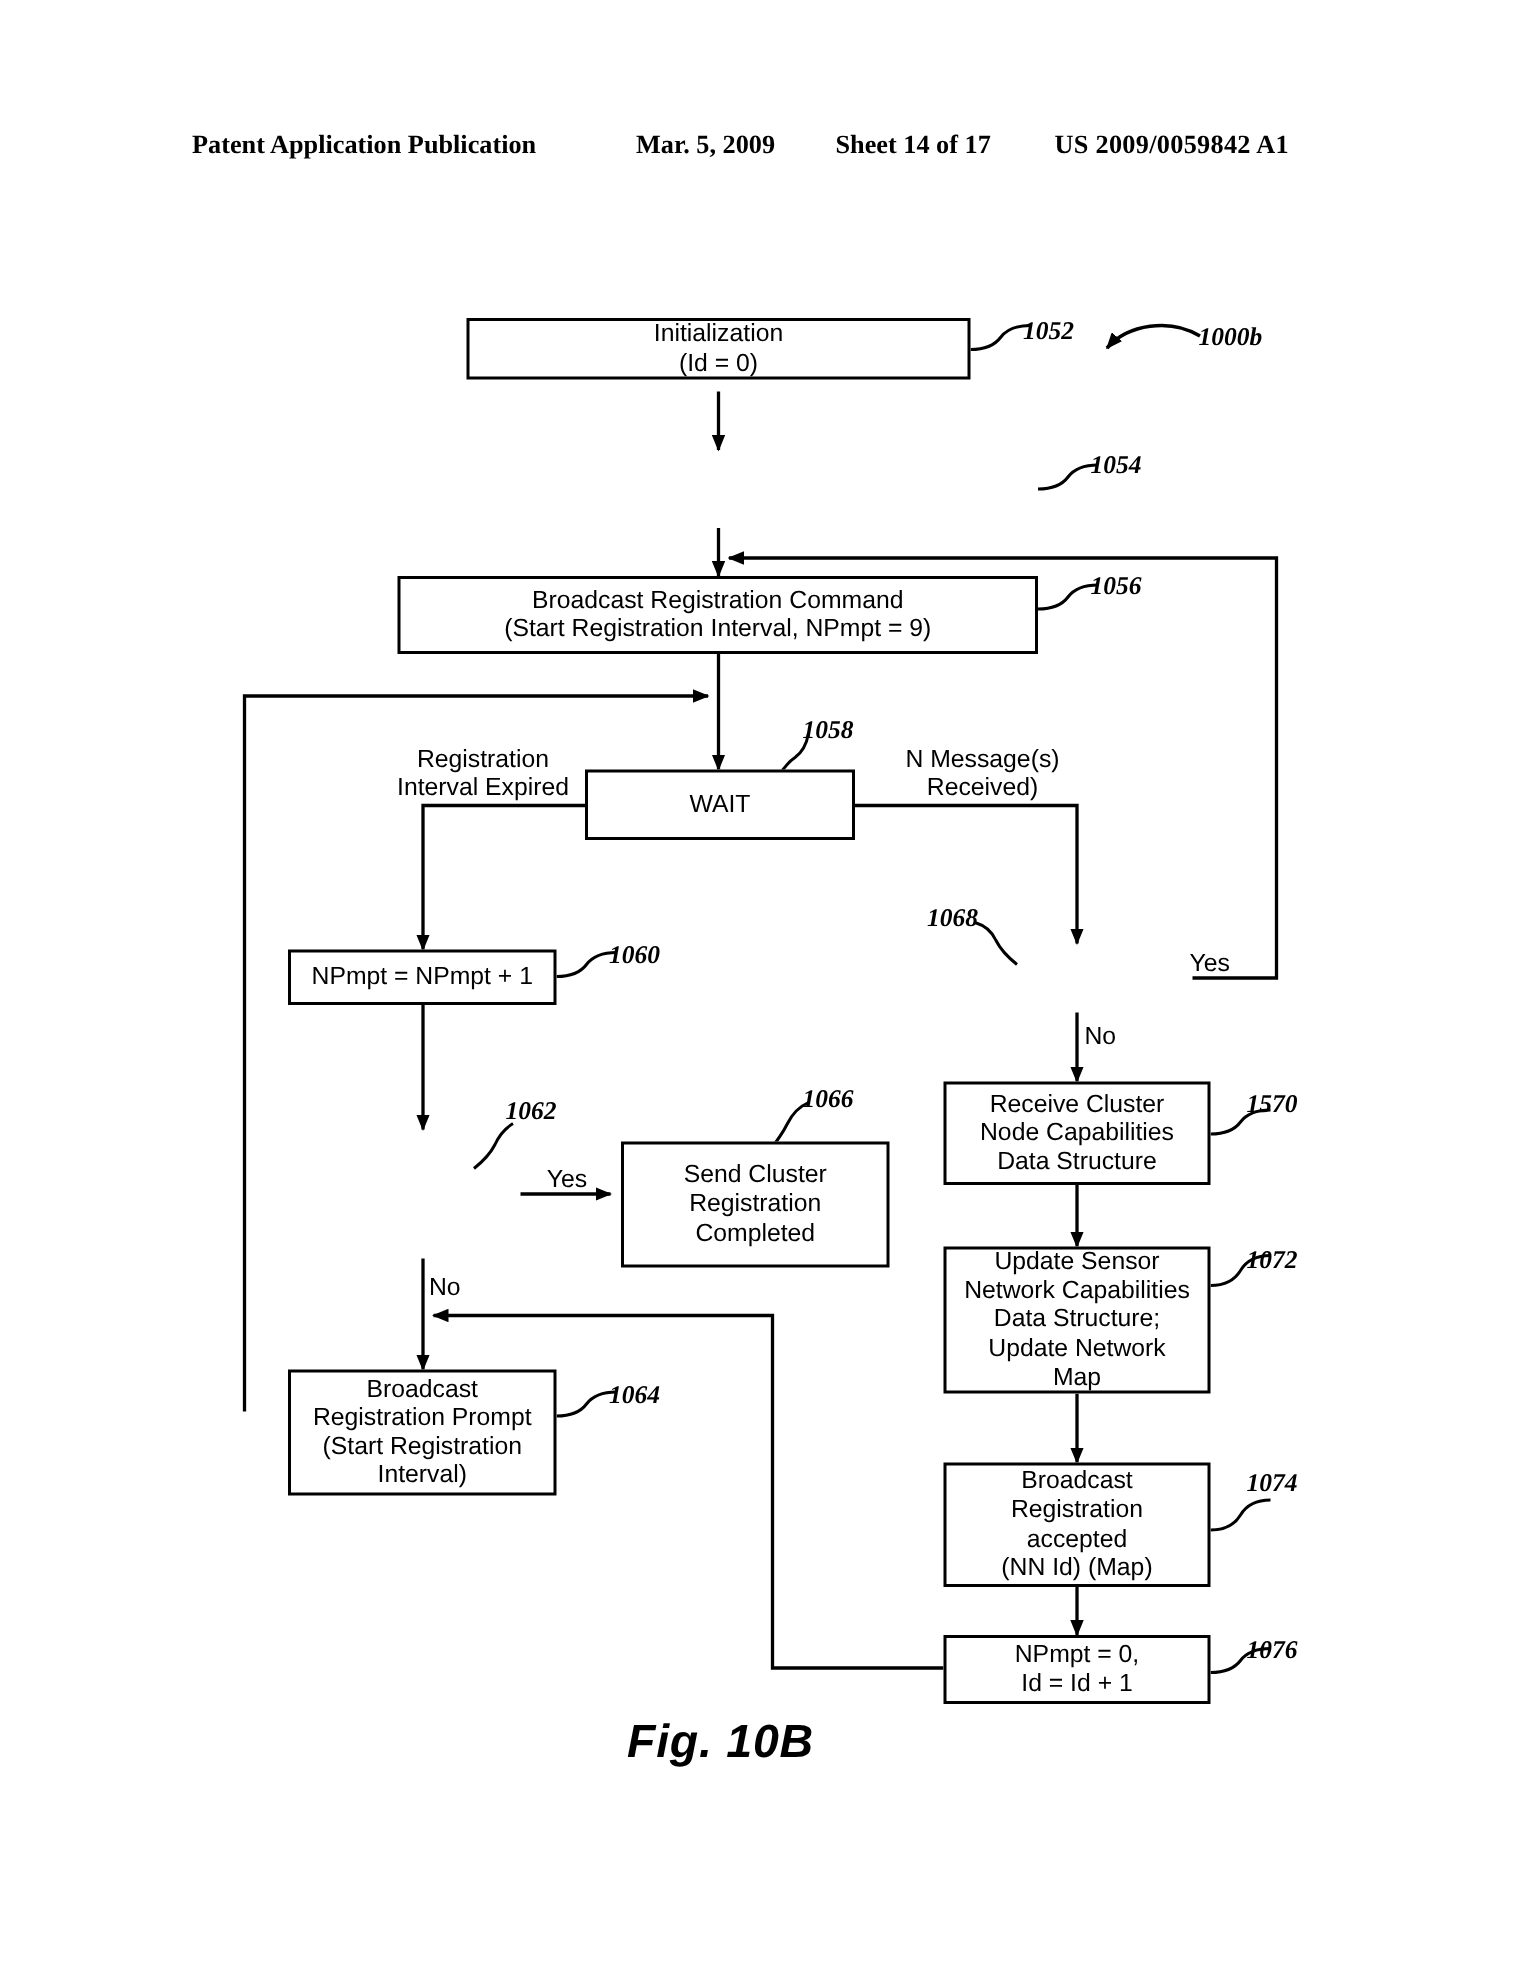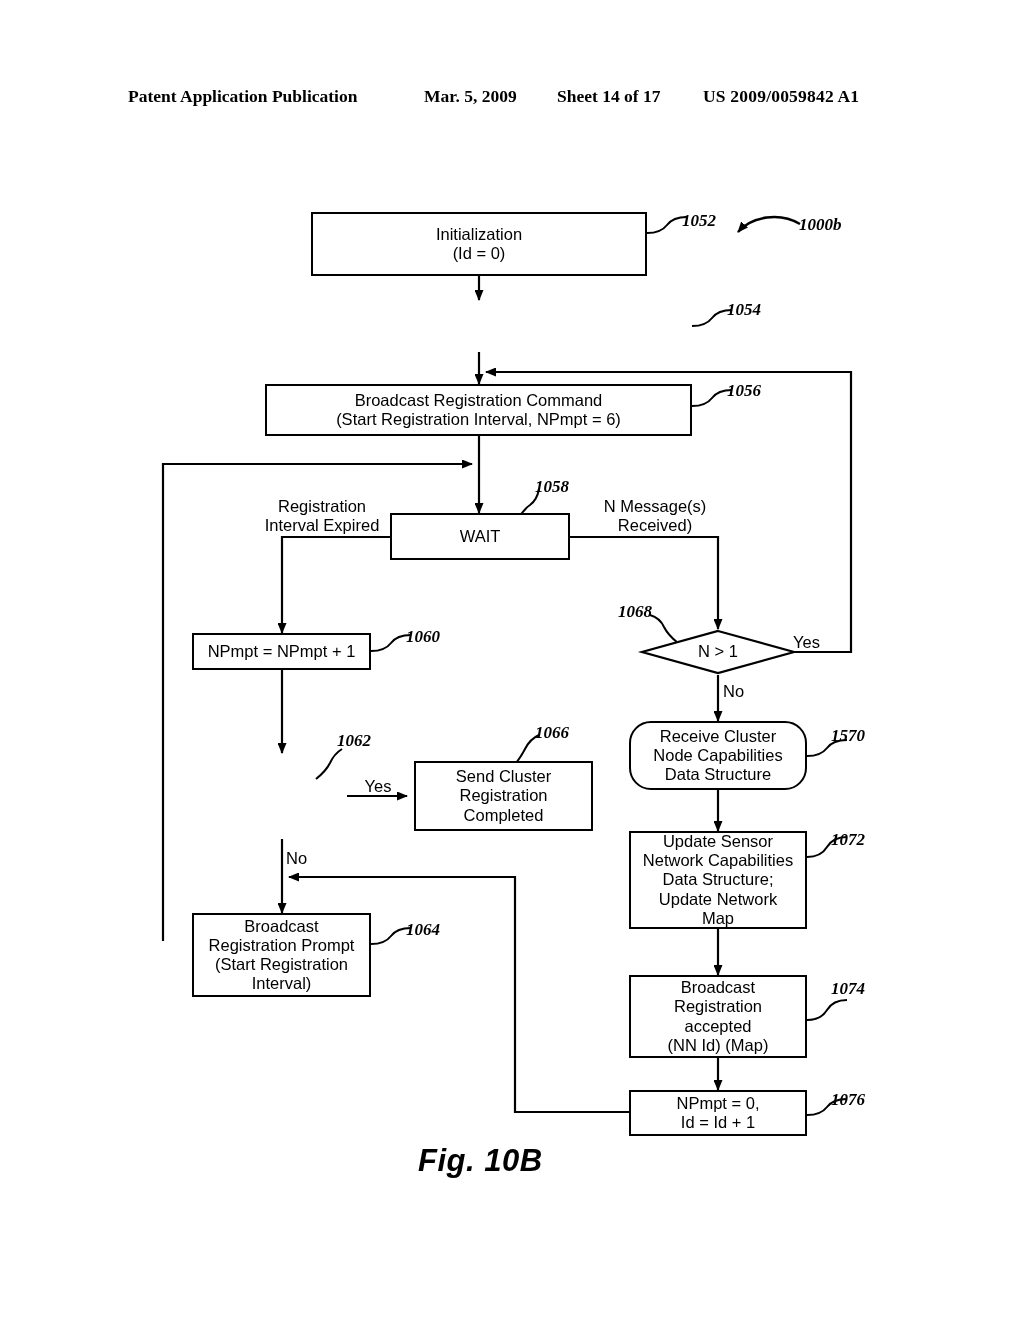--- a/index.html
+++ b/index.html
@@ -189,33 +189,33 @@
       <path d="M807,857 q14,0 20,-10 q6,-10 20,-10"></path>
       <path d="M807,1020 q14,0 20,-10 q6,-10 20,-10"></path>
       <path d="M807,1115 q14,0 20,-8 q6,-8 20,-8"></path>
     </g>
 
     <g>
       <path d="M800,224 C780,212 752,216 738,232" stroke="#000" stroke-width="2.4" fill="none" marker-end="url(#ah)"></path>
     </g>
   </svg>
 
-  <div class="node" style="left:311px; top:212px; width:336px; height:64px;">
+  <div class="node" style="left:311px; top:212px; width:336px; height:41px;">
     <span class="txt">Initialization
 (Id = 0)</span>
   </div>
   <div class="ref" style="left:682px; top:211px;">1052</div>
 
   <div class="ref" style="left:799px; top:215px;">1000b</div>
 
   <div class="ref" style="left:727px; top:300px;">1054</div>
 
   <div class="node" style="left:265px; top:384px; width:427px; height:52px;">
     <span class="txt">Broadcast Registration Command
-(Start Registration Interval, NPmpt = 6)</span>
+(Start Registration Interval, NPmpt = 9)</span>
   </div>
   <div class="ref" style="left:727px; top:381px;">1056</div>
 
   <div class="node" style="left:390px; top:513px; width:180px; height:47px;text-align:center;">
     <span class="txt">WAIT</span>
   </div>
   <div class="ref" style="left:535px; top:477px;">1058</div>
 
   <div class="edge-label" style="left:252px; top:497px; width:140px;">Registration
 Interval Expired</div>
@@ -226,47 +226,41 @@
   <div class="node" style="left:192px; top:633px; width:179px; height:37px;">
     <span class="txt">NPmpt = NPmpt + 1</span>
   </div>
   <div class="ref" style="left:406px; top:627px;">1060</div>
 
   <div class="ref" style="left:337px; top:731px;">1062</div>
 
   <div class="edge-label" style="left:355px; top:777px; width:46px;">Yes</div>
   <div class="edge-label" style="left:286px; top:849px; width:34px; text-align:left;">No</div>
 
-  <div class="node" style="left:414px; top:761px; width:179px; height:70px;">
+  <div class="node" style="left:414px; top:761px; width:179px; height:84px;">
     <span class="txt">Send Cluster
 Registration
 Completed</span>
   </div>
   <div class="ref" style="left:535px; top:723px;">1066</div>
 
   <div class="node" style="left:192px; top:913px; width:179px; height:84px;">
     <span class="txt">Broadcast
 Registration Prompt
 (Start Registration
 Interval)</span>
   </div>
   <div class="ref" style="left:406px; top:920px;">1064</div>
 
-  <div class="diamond" style="left:640px; top:629px; width:156px; height:46px;">
-    <svg width="156" height="46" viewBox="0 0 156 46">
-      <polygon points="78,2 154,23 78,44 2,23" fill="#fff" stroke="#000" stroke-width="2.2"></polygon>
-    </svg>
-    <div class="dlabel">N &gt; 1</div>
-  </div>
   <div class="ref" style="left:618px; top:602px;">1068</div>
 
   <div class="edge-label" style="left:793px; top:633px; width:44px; text-align:left;">Yes</div>
   <div class="edge-label" style="left:723px; top:682px; width:34px; text-align:left;">No</div>
 
-  <div class="node" style="left:629px; top:721px; width:178px; height:69px;border-radius:22px;">
+  <div class="node" style="left:629px; top:721px; width:178px; height:69px;">
     <span class="txt">Receive Cluster
 Node Capabilities
 Data Structure</span>
   </div>
   <div class="ref" style="left:831px; top:726px;">1570</div>
 
   <div class="node" style="left:629px; top:831px; width:178px; height:98px;">
     <span class="txt">Update Sensor
 Network Capabilities
 Data Structure;

